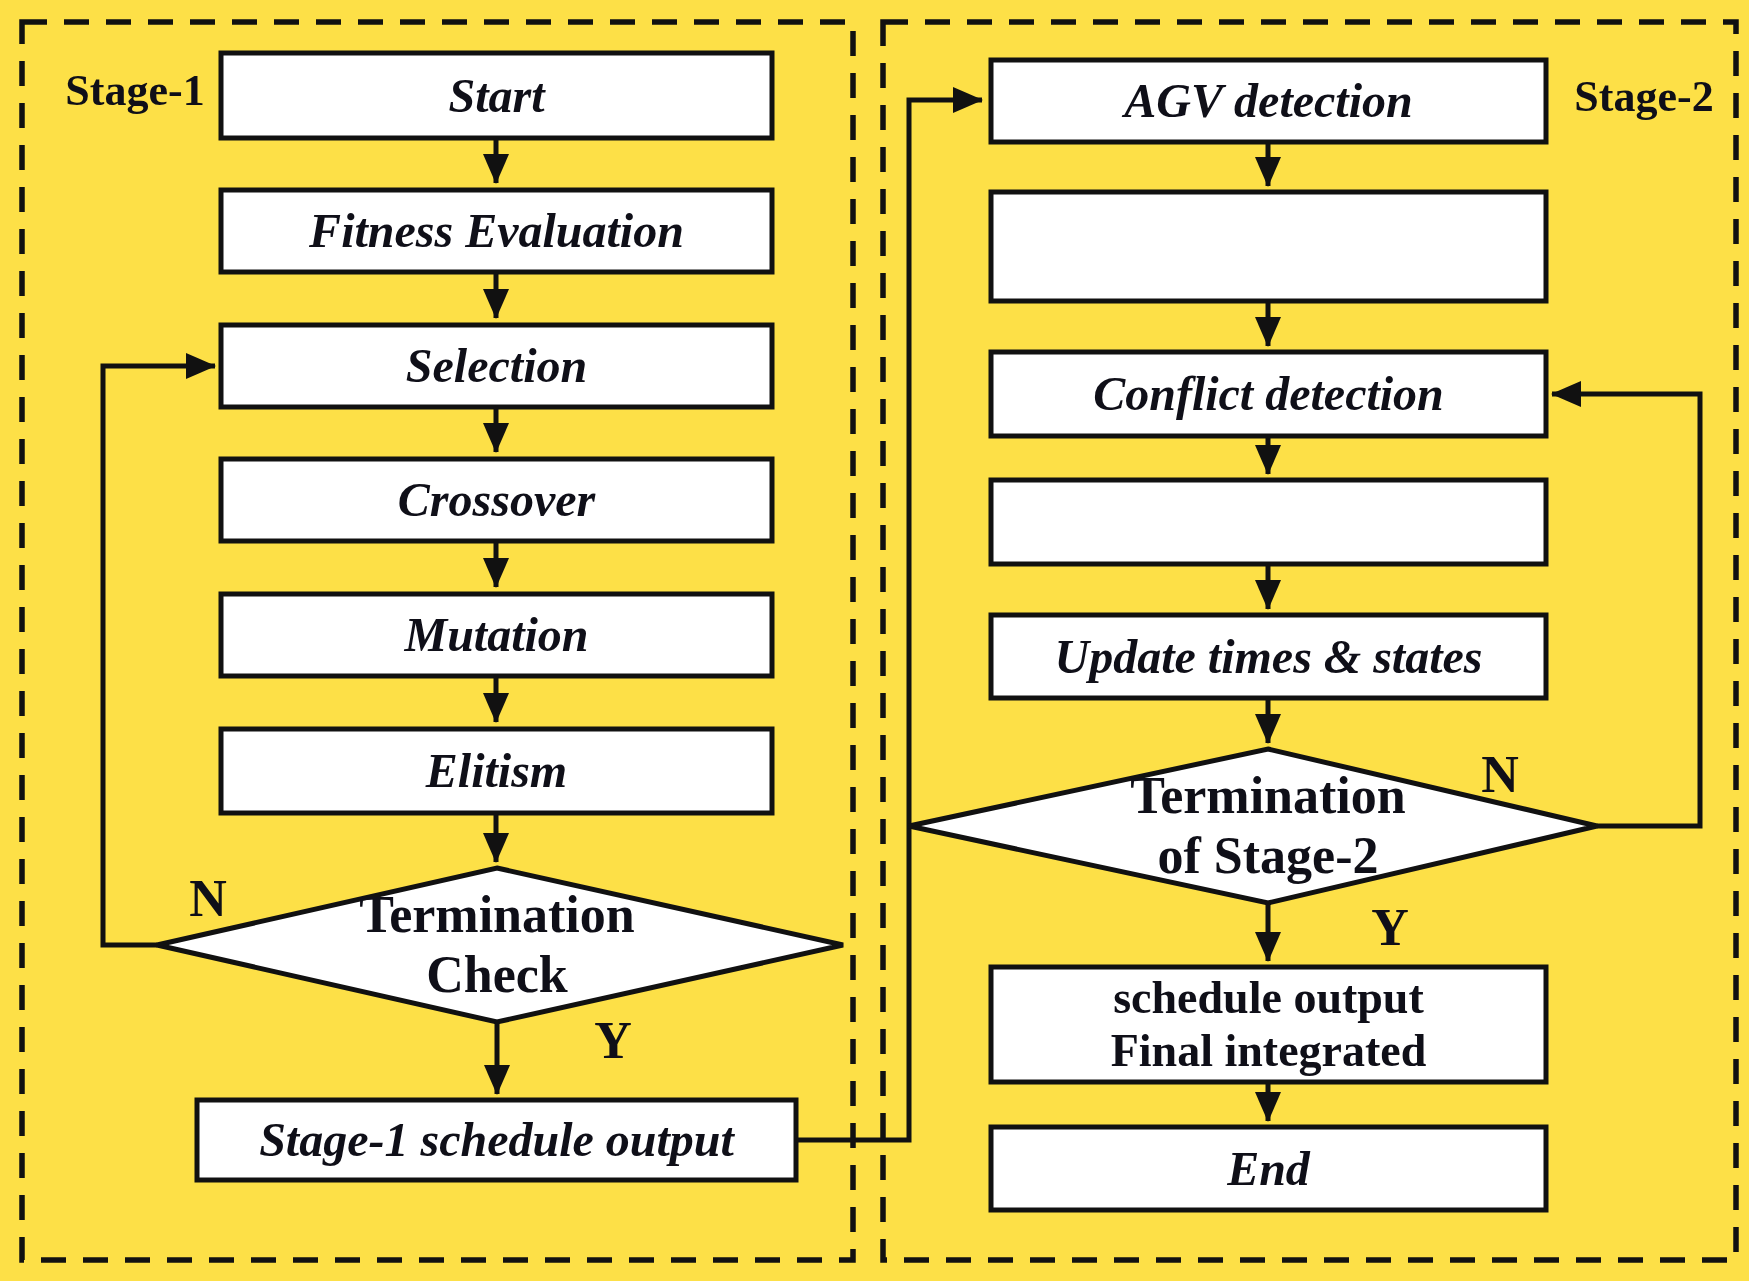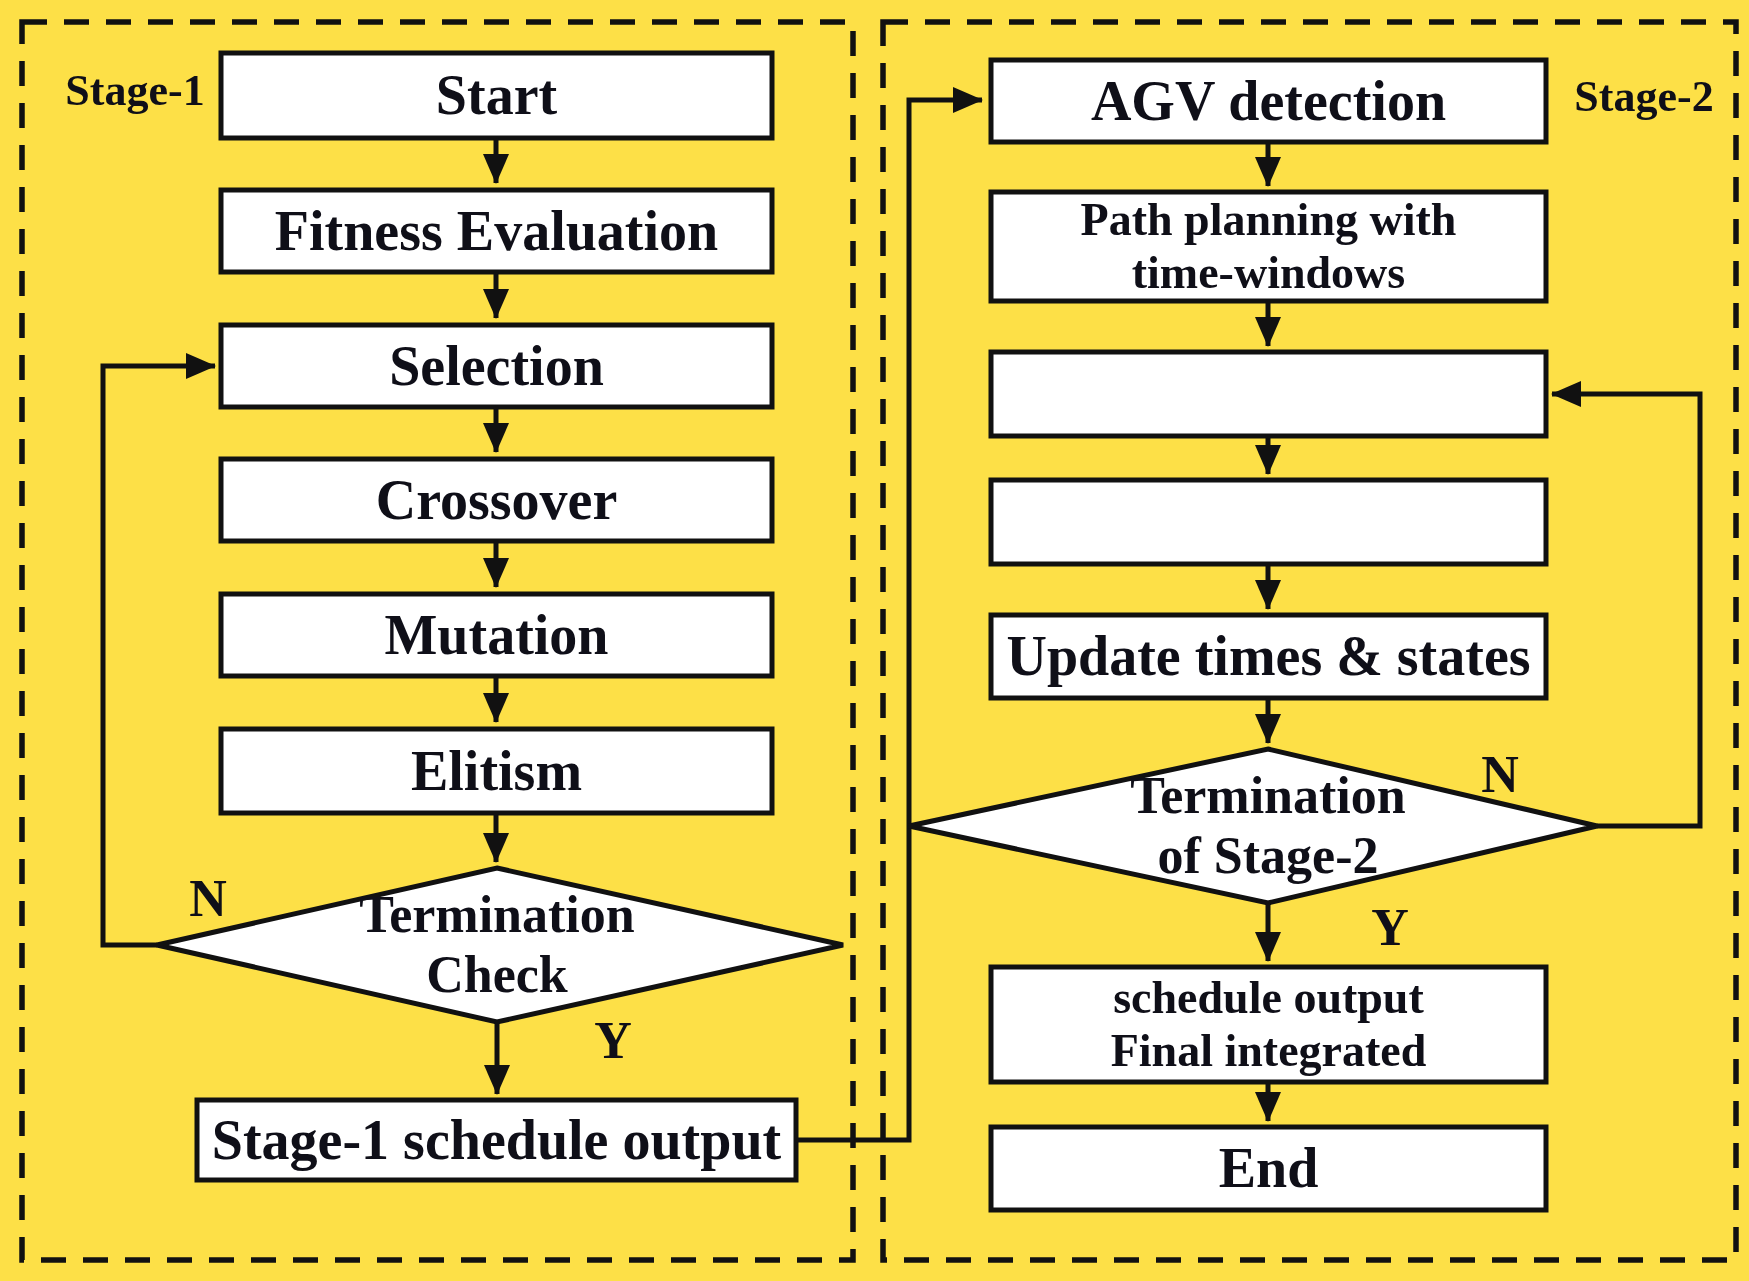--- a/index.html
+++ b/index.html
@@ -14,21 +14,21 @@
   .lbl{
     position:absolute;
     display:flex;align-items:center;justify-content:center;
     text-align:center;
     font-weight:bold;
     color:#0f0f18;
     line-height:1.15;
     white-space:pre;
   }
   .lbl .ln{display:block;}
-  .f-node{font-size:56px;}
+  .f-node{font-size:48px;font-style:italic;}
   .f-node2{font-size:46px;flex-direction:column;}
   .f-dec{font-size:52px;flex-direction:column;}
   .f-stage{font-size:44px;}
   .f-branch{font-size:52px;}
   rect.node{fill:#ffffff;stroke-width:5px;}
   rect.frame{fill:none;stroke-width:5.5px;stroke-dasharray:25 17;}
   polygon.decision{fill:#ffffff;stroke-width:5px;}
   polyline.wire{fill:none;stroke-width:5px;}
 </style>
 </head>
@@ -97,24 +97,21 @@
   <div class="lbl f-dec" style="left:247px;top:888px;width:500px;height:114px;">
     <span class="ln">Termination</span>
     <span class="ln">Check</span>
   </div>
   <div class="lbl f-node" style="left:197px;top:1100px;width:599px;height:80px;">Stage-1 schedule output</div>
 
   <div class="lbl f-branch" style="left:170px;top:868px;width:76px;height:62px;">N</div>
   <div class="lbl f-branch" style="left:575px;top:1010px;width:76px;height:62px;">Y</div>
 
   <div class="lbl f-node" style="left:991px;top:60px;width:555px;height:82px;">AGV detection</div>
-  <div class="lbl f-node2" style="left:991px;top:192px;width:555px;height:109px;">
-    <span class="ln">Path planning with</span>
-    <span class="ln">time-windows</span>
-  </div>
+  <div class="lbl f-node" style="left:991px;top:352px;width:555px;height:84px;">Conflict detection</div>
   <div class="lbl f-node" style="left:991px;top:615px;width:555px;height:83px;">Update times &amp; states</div>
   <div class="lbl f-dec" style="left:1018px;top:770px;width:500px;height:112px;">
     <span class="ln">Termination</span>
     <span class="ln">of Stage-2</span>
   </div>
   <div class="lbl f-node2" style="left:991px;top:967px;width:555px;height:115px;">
     <span class="ln">schedule output</span>
     <span class="ln">Final integrated</span>
   </div>
   <div class="lbl f-node" style="left:991px;top:1127px;width:555px;height:83px;">End</div>

